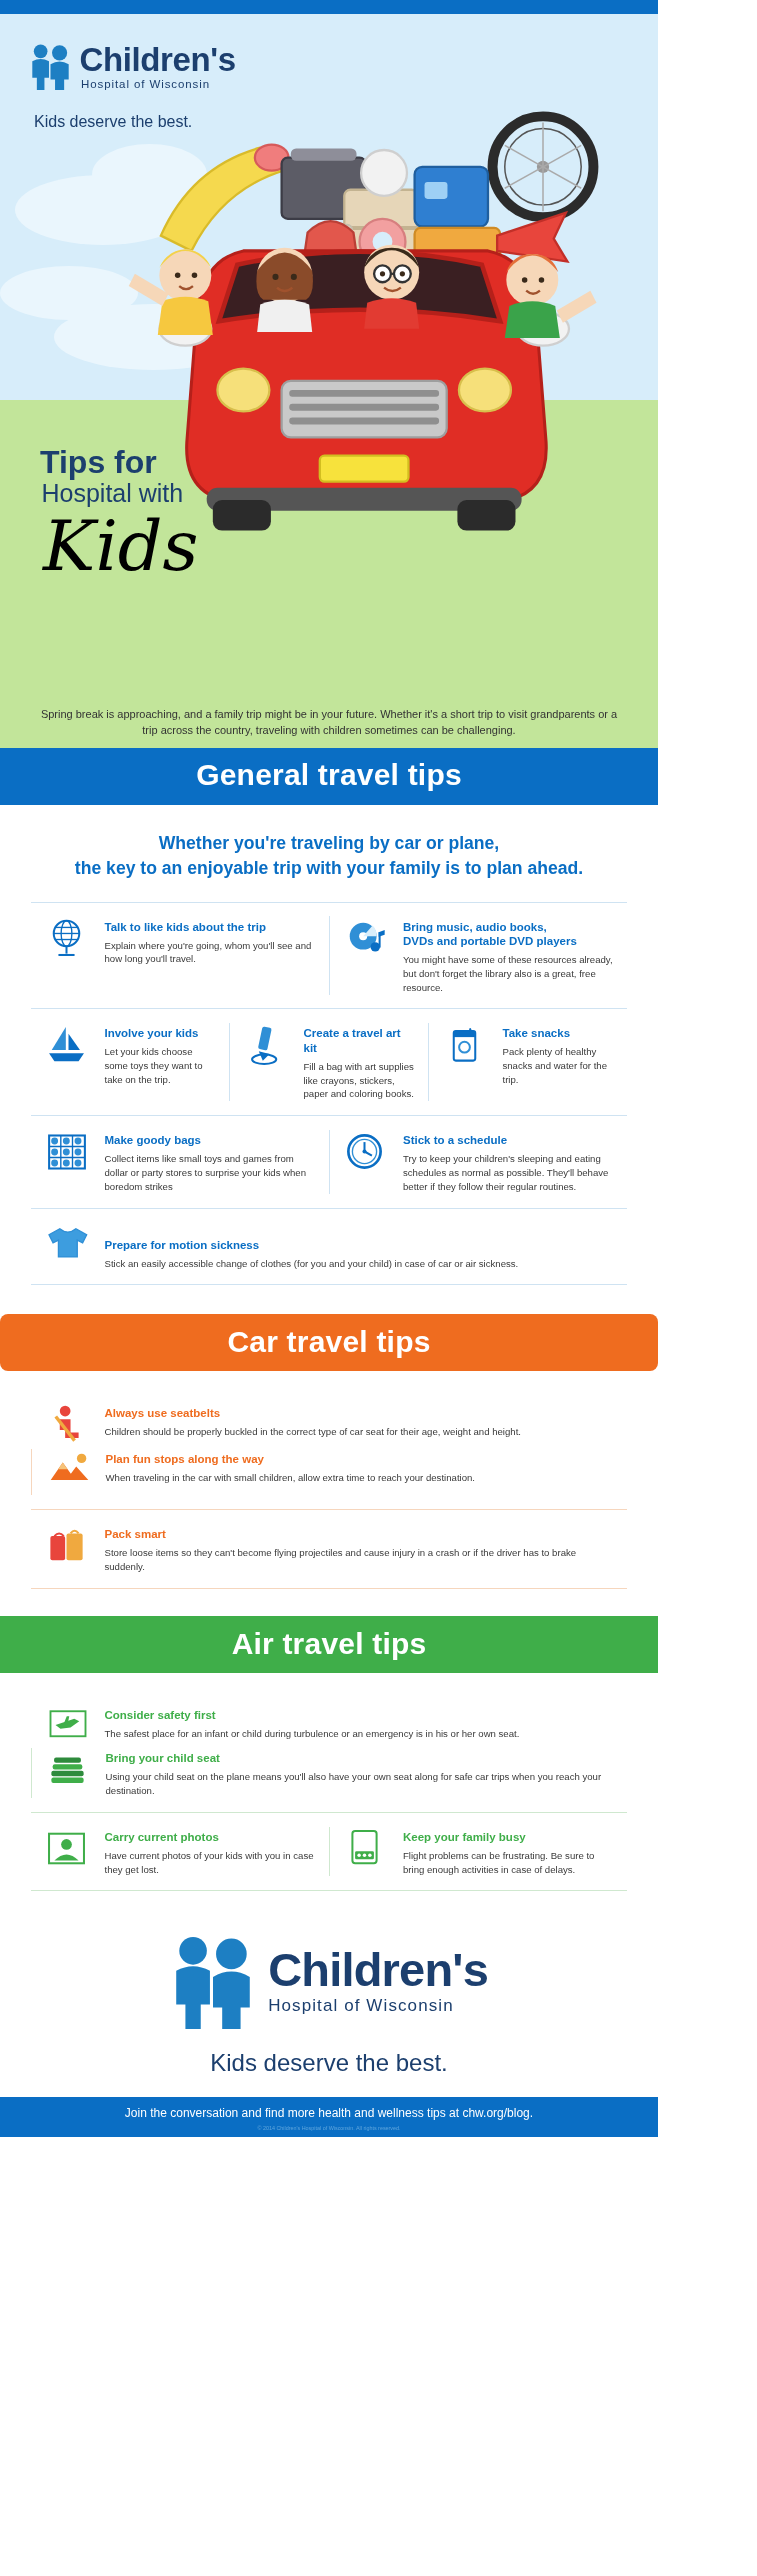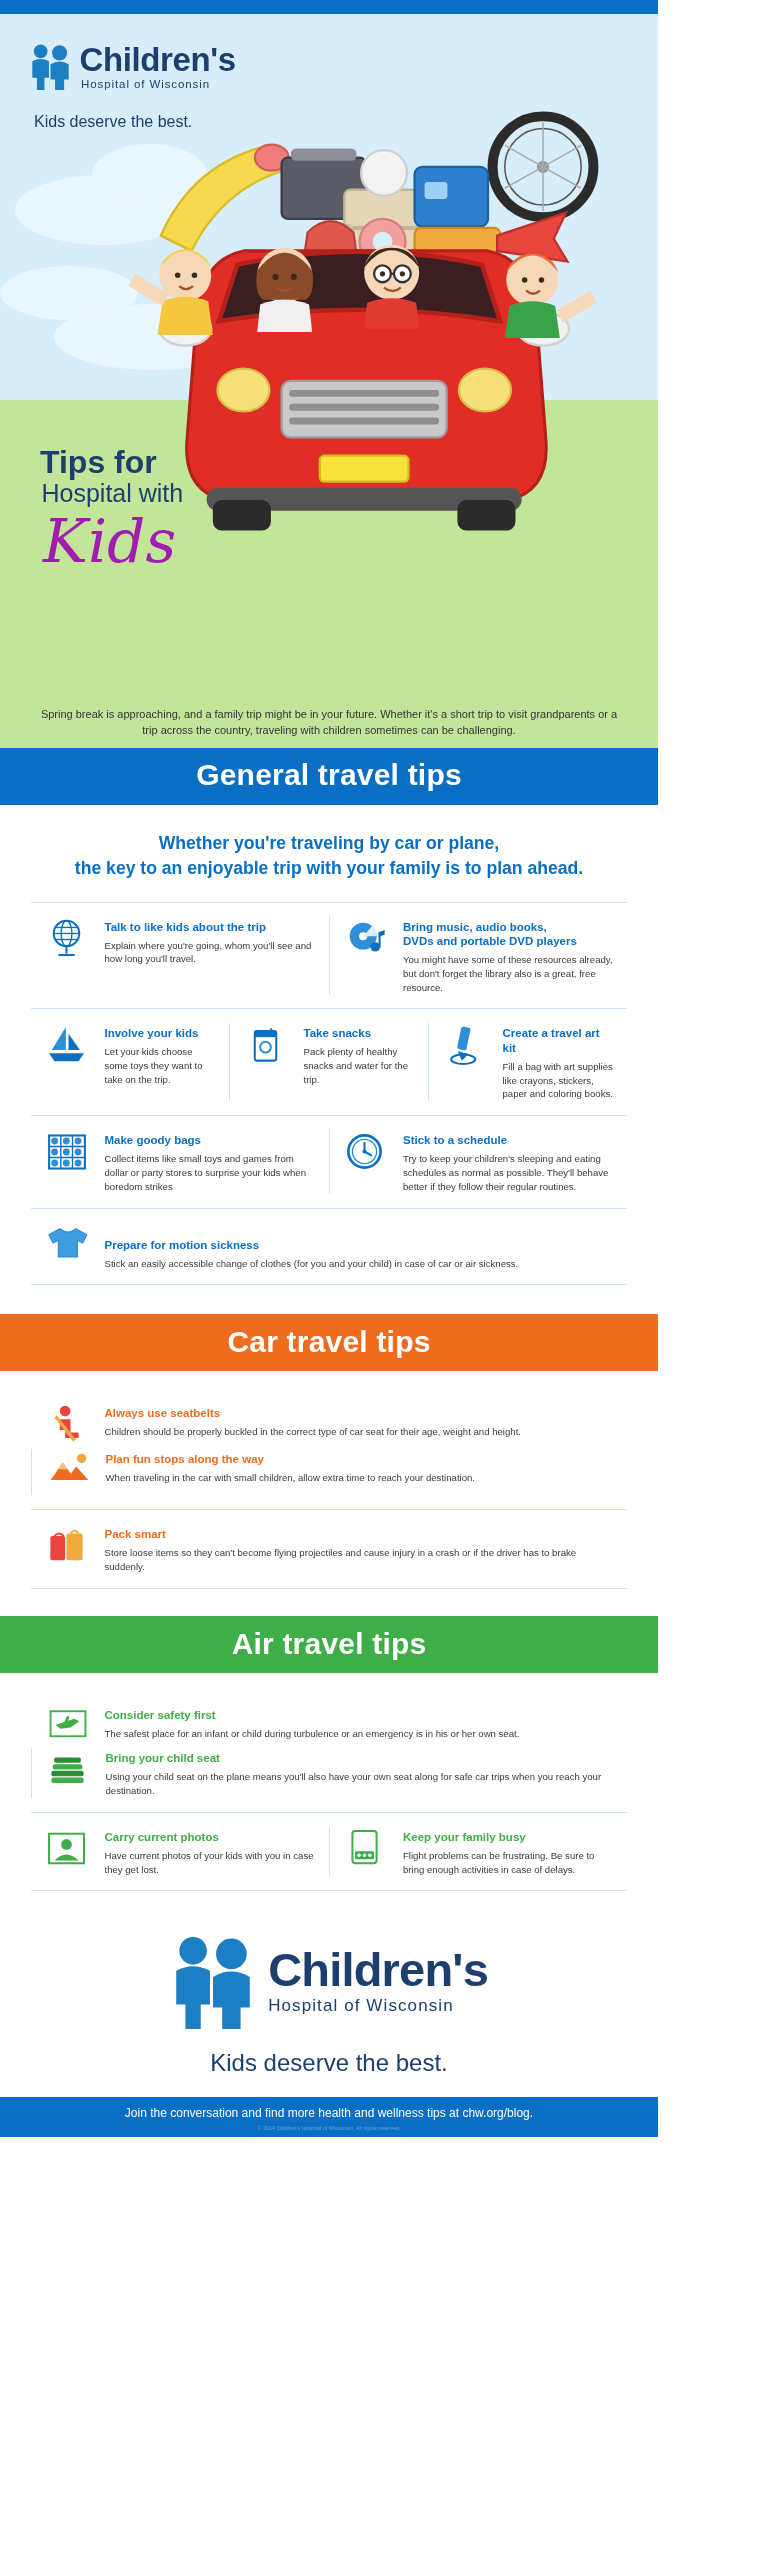--- a/index.html
+++ b/index.html
@@ -91,22 +91,22 @@
     color: #1c3f6e;
     line-height: 1.05;
   }
   .tips-title .l2 {
     font-size: 25px;
     color: #1c3f6e;
     line-height: 1.15;
     padding-left: 1.5px;
   }
   .tips-title .kids {
-    font-size: 60px;
-    color: #a21caf;
+    font-size: 70px;
+    color: #000000;
     font-family: "DejaVu Serif", serif;
     font-style: italic;
     line-height: 1;
     margin-top: 3.1px;
     padding-left: 3.1px;
   }
   .hero-intro {
     position: absolute;
     left: 0; right: 0;
     top: 692px;
@@ -129,21 +129,21 @@
   
   .banner {
     text-align: center;
     color: #ffffff;
     font-size: 30px;
     font-weight: bold;
     letter-spacing: 0.2px;
     padding: 10.7px 0 12.2px;
   }
   .banner-blue { background: #0a6ec4; }
-  .banner-orange { background: #ef6c1f; }
+  .banner-orange { background: #ef6c1f; border-radius: 8px; }
   .banner-green { background: #3fae49; }
 
   .lead {
     text-align: center;
     color: #0a6ec4;
     font-size: 17.6px;
     font-weight: bold;
     line-height: 1.45;
     padding: 26px 38px 20px;
   }
@@ -425,42 +425,42 @@
           </svg>
         </div>
         <div class="txt">
           <div class="tip-title">Involve your kids</div>
           <div class="tip-body">Let your kids choose some toys they want to take on the trip.</div>
         </div>
       </div>
       <div class="cell">
         <div class="icon">
           <svg viewBox="0 0 64 64" width="43" height="43">
+            <rect x="24" y="6" width="14" height="34" rx="3" fill="#2f8fd6" transform="rotate(12 31 23)"></rect>
+            <path d="M22 42 l16 4 -10 10z" fill="#0a6ec4"></path>
+            <ellipse cx="30" cy="54" rx="18" ry="7" fill="none" stroke="#0a6ec4" stroke-width="3"></ellipse>
+          </svg>
+        </div>
+        <div class="txt">
+          <div class="tip-title">Create a travel art kit</div>
+          <div class="tip-body">Fill a bag with art supplies like crayons, stickers, paper and coloring books.</div>
+        </div>
+      </div>
+      <div class="cell">
+        <div class="icon">
+          <svg viewBox="0 0 64 64" width="43" height="43">
             <rect x="16" y="12" width="32" height="44" rx="3" fill="#fff" stroke="#0a6ec4" stroke-width="3"></rect>
             <rect x="16" y="12" width="32" height="9" fill="#0a6ec4"></rect>
             <circle cx="32" cy="36" r="8" fill="none" stroke="#2f8fd6" stroke-width="3"></circle>
             <line x1="40" y1="8" x2="44" y2="20" stroke="#0a6ec4" stroke-width="3"></line>
           </svg>
         </div>
         <div class="txt">
           <div class="tip-title">Take snacks</div>
           <div class="tip-body">Pack plenty of healthy snacks and water for the trip.</div>
-        </div>
-      </div>
-      <div class="cell">
-        <div class="icon">
-          <svg viewBox="0 0 64 64" width="43" height="43">
-            <rect x="24" y="6" width="14" height="34" rx="3" fill="#2f8fd6" transform="rotate(12 31 23)"></rect>
-            <path d="M22 42 l16 4 -10 10z" fill="#0a6ec4"></path>
-            <ellipse cx="30" cy="54" rx="18" ry="7" fill="none" stroke="#0a6ec4" stroke-width="3"></ellipse>
-          </svg>
-        </div>
-        <div class="txt">
-          <div class="tip-title">Create a travel art kit</div>
-          <div class="tip-body">Fill a bag with art supplies like crayons, stickers, paper and coloring books.</div>
         </div>
       </div>
     </div>
 
     <div class="row">
       <div class="cell">
         <div class="icon">
           <svg viewBox="0 0 64 64" width="44" height="44">
             <rect x="6" y="8" width="52" height="48" fill="none" stroke="#0a6ec4" stroke-width="3"></rect>
             <line x1="23" y1="8" x2="23" y2="56" stroke="#0a6ec4" stroke-width="2"></line>

